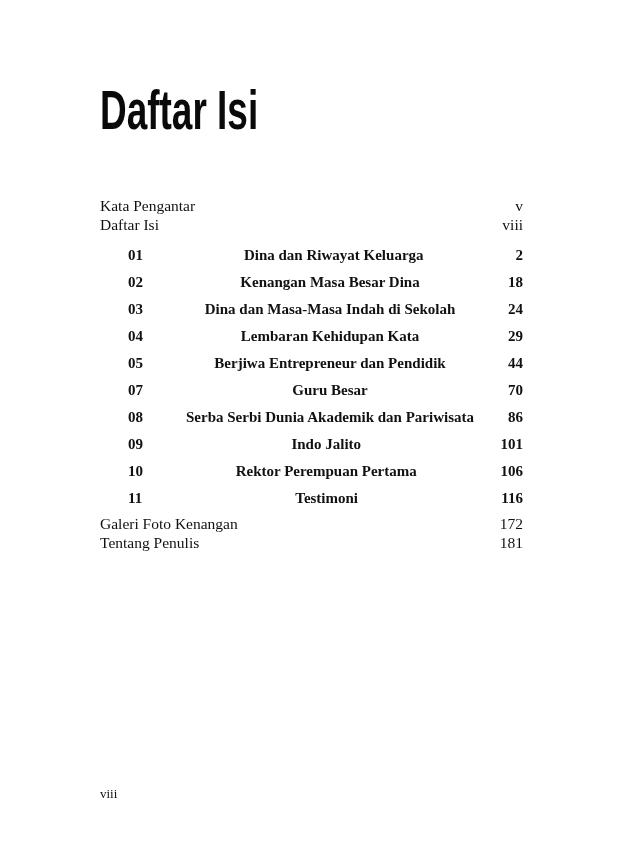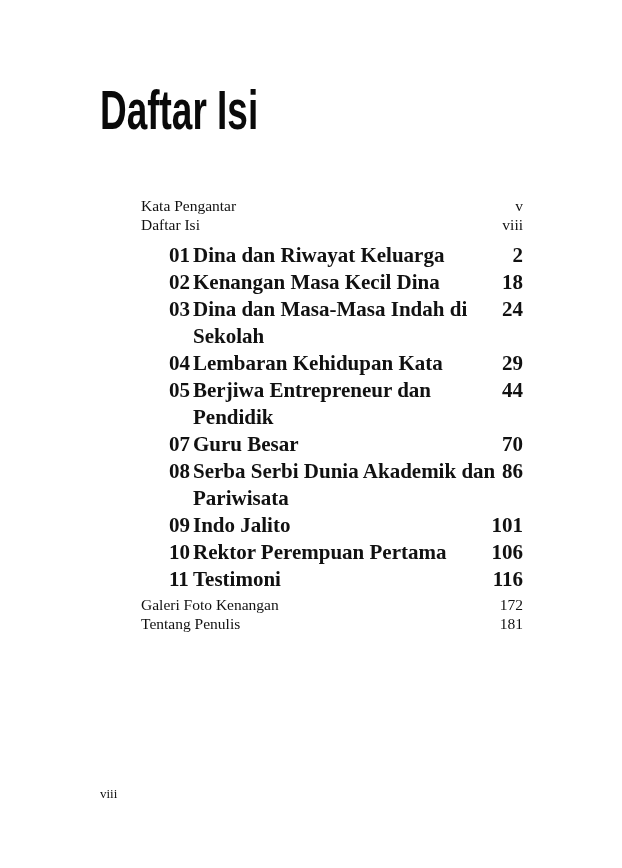--- a/index.html
+++ b/index.html
@@ -25,35 +25,35 @@
     transform: scaleX(0.66);
     transform-origin: left top;
     white-space: nowrap;
   }
   .toc {
     position: absolute;
     left: 100px;
     top: 196px;
     width: 423px;
   }
-  .row { display: flex; align-items: baseline; margin-left: 41px; }
+  .row { display: flex; align-items: baseline; }
   .row.simple {
     font-size: 15.5px;
     line-height: 19px;
   }
   .label { flex: 1 1 auto; }
   .pagenum { flex: 0 0 auto; text-align: right; }
   .chapters { margin-top: 8px; }
   .row.chapter {
-    font-size: 21px;
+    font-size: 15px;
     line-height: 27px;
     font-weight: 700;
   }
   .chnum { flex: 0 0 24px; margin-left: 28px; }
-  .chtitle { flex: 1 1 auto; }
+  .chtitle { flex: 1 1 auto; text-align: center; }
   .chtitle .it { }
   .back { margin-top: 2px; }
   .footer {
     position: absolute;
     left: 100px;
     top: 784px;
     font-size: 13px;
     line-height: 19px;
     color: #111111;
   }
@@ -79,21 +79,21 @@
 </div>
     <div class="chapters">
   <div class="row chapter">
     <span class="chnum">01</span>
     <span class="chtitle"><span>Dina dan Riwayat Keluarga</span></span>
     <span class="pagenum">2</span>
   </div>
 
   <div class="row chapter">
     <span class="chnum">02</span>
-    <span class="chtitle"><span>Kenangan Masa Kecil Dina</span></span>
+    <span class="chtitle"><span>Kenangan Masa Besar Dina</span></span>
     <span class="pagenum">18</span>
   </div>
 
   <div class="row chapter">
     <span class="chnum">03</span>
     <span class="chtitle"><span>Dina dan Masa-Masa Indah di Sekolah</span></span>
     <span class="pagenum">24</span>
   </div>
 
   <div class="row chapter">

